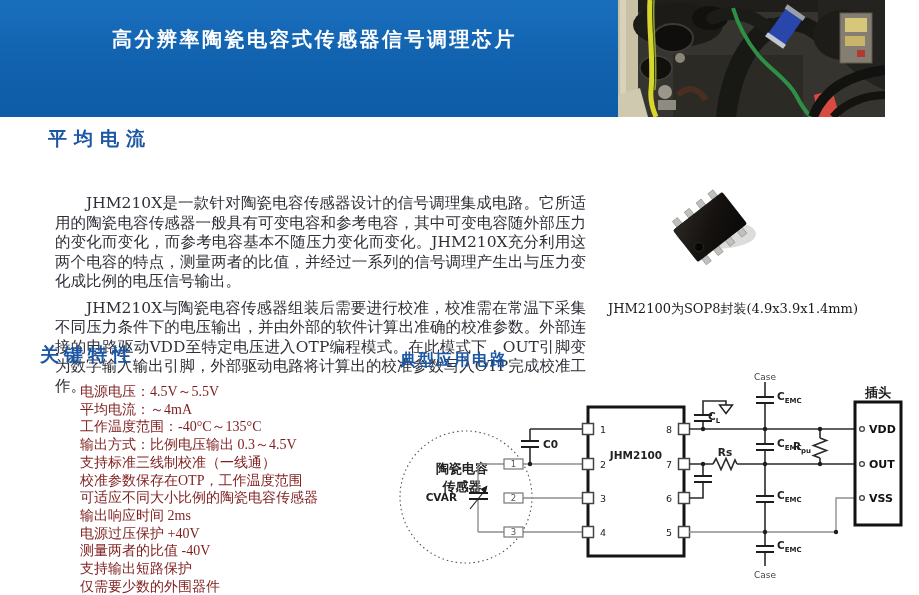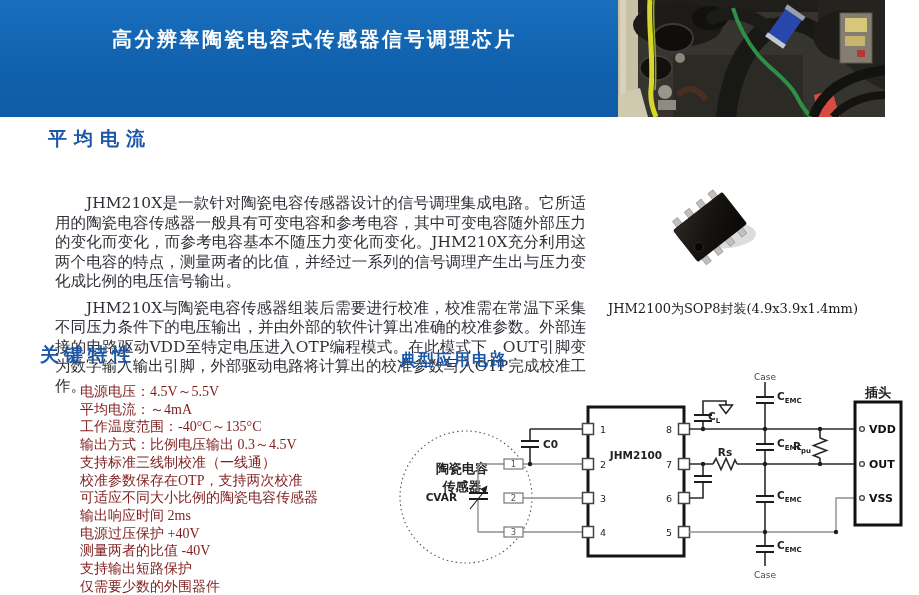--- a/index.html
+++ b/index.html
@@ -133,21 +133,21 @@
   </svg>
   <div class="chip-caption">JHM2100为SOP8封装(4.9x3.9x1.4mm)</div>
 
   <div class="sec-head h-feat">关键特性</div>
   <div class="features">
     <div class="fi">电源电压：4.5V～5.5V</div>
     <div class="fi">平均电流：～4mA</div>
     <div class="fi">工作温度范围：-40°C～135°C</div>
     <div class="fi">输出方式：比例电压输出 0.3～4.5V</div>
     <div class="fi">支持标准三线制校准（一线通）</div>
-    <div class="fi">校准参数保存在OTP，支持两次校准</div>
+    <div class="fi">校准参数保存在OTP，工作温度范围</div>
     <div class="fi">可适应不同大小比例的陶瓷电容传感器</div>
     <div class="fi">输出响应时间  2ms</div>
     <div class="fi">电源过压保护 +40V</div>
     <div class="fi">测量两者的比值 -40V</div>
     <div class="fi">支持输出短路保护</div>
     <div class="fi">仅需要少数的外围器件</div>
   </div>
 
   <div class="sec-head h-circ">典型应用电路</div>
 

